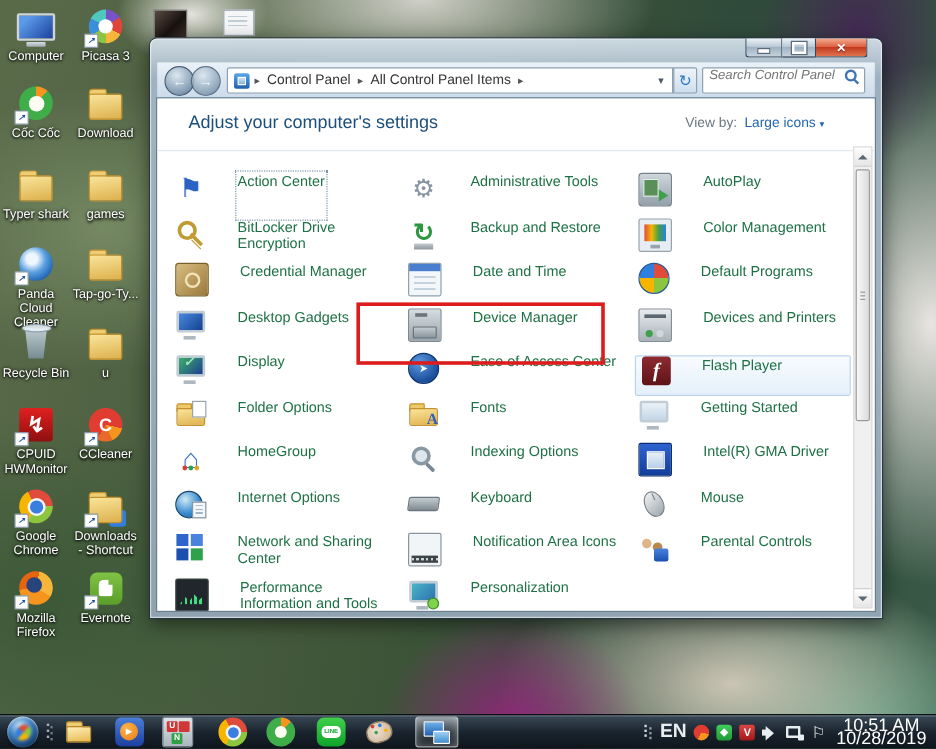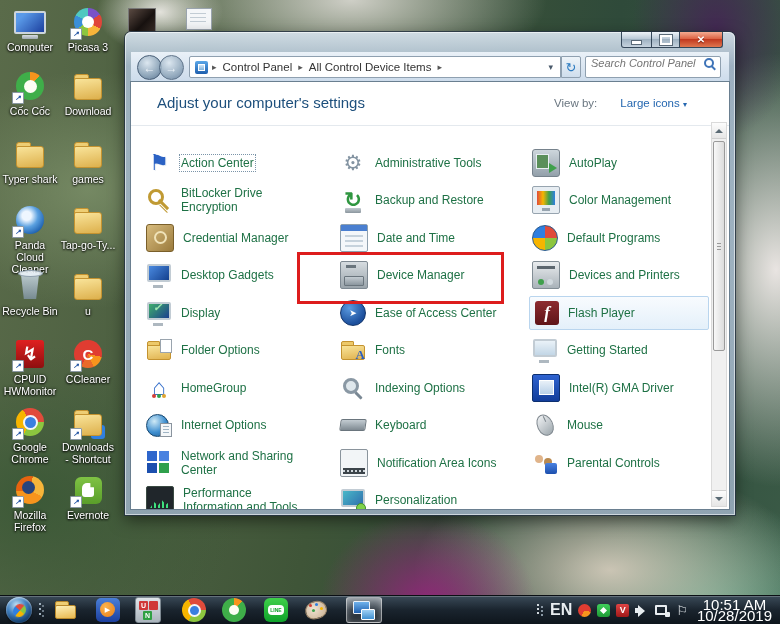--- a/index.html
+++ b/index.html
@@ -112,28 +112,28 @@
       border-radius:2px;display:flex;align-items:flex-start}
   .search input{border:none;outline:none;flex:1;min-width:0;font:italic 11px "Liberation Sans",sans-serif;
       color:#8a949e;padding:0 5px;background:transparent}
   .mag{width:14px;height:14px;position:relative;margin-right:3px;flex:none}
   .mag::before{content:"";position:absolute;left:1px;top:1px;width:6px;height:6px;border:2px solid #3f74b8;border-radius:50%}
   .mag::after{content:"";position:absolute;right:1px;bottom:2px;width:5px;height:2px;background:#3f74b8;transform:rotate(45deg)}
 
   .client{position:absolute;left:6px;right:6px;top:50px;bottom:6px;background:#fff;overflow:hidden;
       box-shadow:0 0 0 1px #6a7f90}
   .cph-title{position:absolute;left:26px;top:12px;font-size:15px;color:#1d4f7c}
-  .viewby{position:absolute;right:42px;top:15px;font-size:11.5px;color:#6a7680;display:flex;gap:23px;align-items:center}
+  .viewby{position:absolute;right:42px;top:15px;font-size:11.5px;color:#6a7680;display:flex;gap:6px;align-items:center}
   .viewlink{color:#2567b0}
   .viewlink .dd{font-size:8px}
   .cp-divider{position:absolute;left:0;right:0;top:43px;height:1px;background:#e4e9ee}
 
   .grid{position:absolute;left:12px;top:62px;width:566px;display:grid;
       grid-template-columns:194px 192px 180px;grid-auto-rows:37.5px}
-  .cpitem{display:flex;align-items:center;gap:9px;padding-left:3px}
+  .cpitem{display:flex;gap:26px;padding-left:3px}
   .cplabel{font-size:12px;color:#1e7145;line-height:14px;max-width:130px}
   .focuslbl{outline:1px dotted #7a94a8;outline-offset:1px}
   .cpitem.selected{background:linear-gradient(#f8fbfe,#e4f0fa);border:1px solid #b9d5ee;border-radius:2px;
       margin:2px 0;padding-left:5px}
   .redbox{position:absolute;left:166px;top:170px;width:201px;height:46px;border:3px solid #dd1d1d;z-index:5;pointer-events:none}
 
   .sb{position:absolute;right:2px;top:40px;bottom:2px;width:16px;background:#f0f0f0;border:1px solid #dadada;box-sizing:border-box}
   .sb-up,.sb-dn{position:absolute;left:0;right:0;height:15px;background:linear-gradient(#fdfdfd,#e6e6e6);
       display:flex;align-items:center;justify-content:center}
   .sb-up{top:0;border-bottom:1px solid #d0d0d0}
@@ -419,21 +419,21 @@
         <span>←</span>
       </div>
     <div class="navbtn fwd">
         <span>→</span>
       </div>
     <div class="addr">
       <span class="mini-cpl"></span>
       <span class="crumb-sep">▸</span>
       <span class="crumb">Control Panel</span>
       <span class="crumb-sep">▸</span>
-      <span class="crumb">All Control Device Items</span>
+      <span class="crumb">All Control Panel Items</span>
       <span class="crumb-sep">▸</span>
       <span class="addr-arrow">▾</span>
     </div>
     <div class="refresh">
         <span>↻</span>
       </div>
     <div class="search">
       <input type="text" placeholder="Search Control Panel" style="">
       <span class="mag"></span>
     </div>

